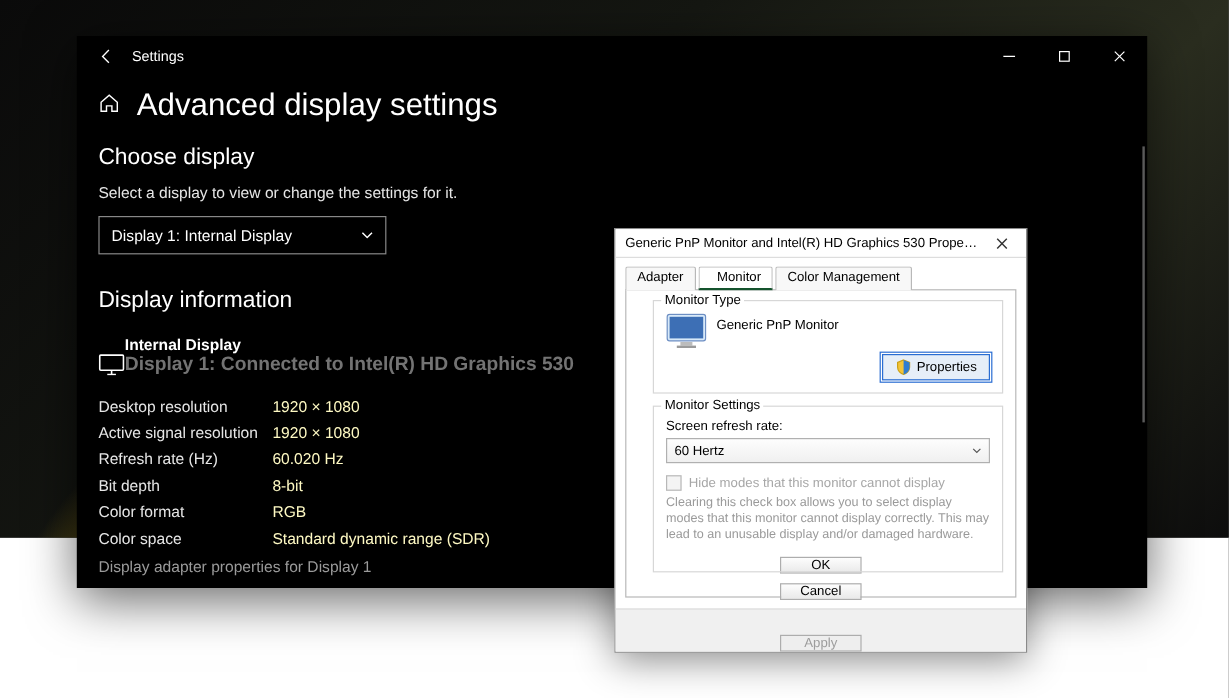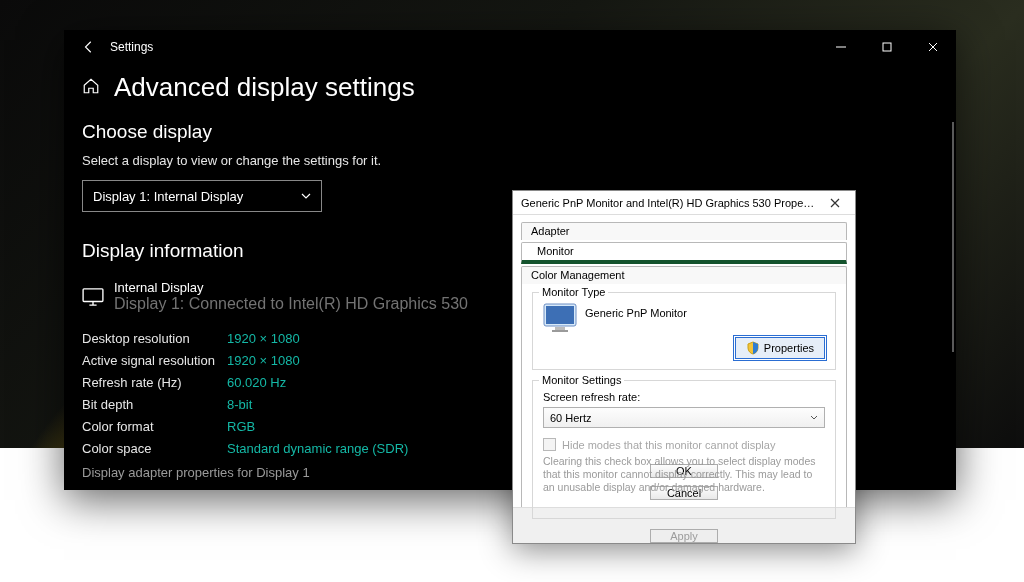--- a/index.html
+++ b/index.html
@@ -47,29 +47,29 @@
     width: 240px; height: 32px;
     border: 1px solid #888;
     display:flex; align-items:center; justify-content:space-between;
     padding: 0 10px;
     font-size: 13px; color:#fff; background:#000;
     margin-bottom: 28px;
   }
 
   .section-h2 { font-size: 19px; font-weight: 400; margin-bottom: 18px; }
 
-  .display-row { display:flex; align-items:center; gap:10px; margin-bottom: 14px; }
+  .display-row { display:flex; align-items:flex-end; gap:0; margin-bottom: 14px; font-weight: bold; }
   .monitor-icon { width:22px; height:18px; }
   .display-name { font-size: 13px; }
   .display-sub  { font-size: 16px; color:#737373; }
 
   .info-table { font-size: 13px; }
   .info-table .row { display:flex; height: 22px; align-items:center; }
   .info-table .lbl { width: 145px; color:#e6e6e6; }
-  .info-table .val { color:#14b8a6; }
+  .info-table .val { color:#fef9c3; }
   .link-row { color:#9a9a9a; margin-top: 6px; font-size: 13px; }
 
   .scroll-thumb {
     position:absolute; right:2px; top:58px; width:2px; height:230px;
     background:#5a5a5a;
   }
 
   
   .props-dialog {
     position: absolute;
@@ -85,41 +85,42 @@
   .props-titlebar {
     height: 24px; background:#fff;
     display:flex; align-items:center; padding-left:8px;
     border-bottom: 1px solid #ddd;
   }
   .props-titlebar .t { font-size: 11px; flex:1; white-space:nowrap; overflow:hidden; text-overflow:ellipsis; }
   .props-titlebar .x { width: 40px; height:24px; display:flex; align-items:center; justify-content:center; }
 
   .props-body { padding: 6px 8px 4px 8px; background:#fff; height: calc(100% - 24px - 36px); }
 
-  .tabstrip { display:flex; gap:2px; position:relative; top:1px; z-index:2;flex-direction:column; }
+  .tabstrip { display:flex; gap:2px; position:relative; top:1px; z-index:2; }
   .tab {
     border: 1px solid #b8b8b8; border-bottom: none;
     background:#f8f8f8;
     padding: 2px 9px 3px 9px;
     font-size: 11px;
     border-radius: 2px 2px 0 0;
     position:relative;
   }
-  .tab.active { background:#fff; border-bottom: 4px solid #14532d; padding-left: 15px; }
+  .tab.active { background:#fff; border-bottom: 2px solid #14532d; padding-left: 15px; }
   .tabpanel {
     border: 1px solid #b8b8b8;
     padding: 8px 10px 10px 10px;
     background:#fff;
   }
 
   .groupbox {
     border: 1px solid #d7d7d7;
     padding: 10px 10px 10px 10px;
     position:relative;
     margin-bottom: 10px;
+    margin-left: 12px;
   }
   .groupbox .legend {
     position:absolute; top:-7px; left:6px;
     background:#fff; padding: 0 3px;
     font-size: 11px;
   }
 
   .monitor-type-inner { display:flex; align-items:flex-start; gap:8px; }
   .mini-monitor { width:34px; height:30px; }
   .props-btn-row { display:flex; justify-content:flex-end; margin-top: 4px; }

